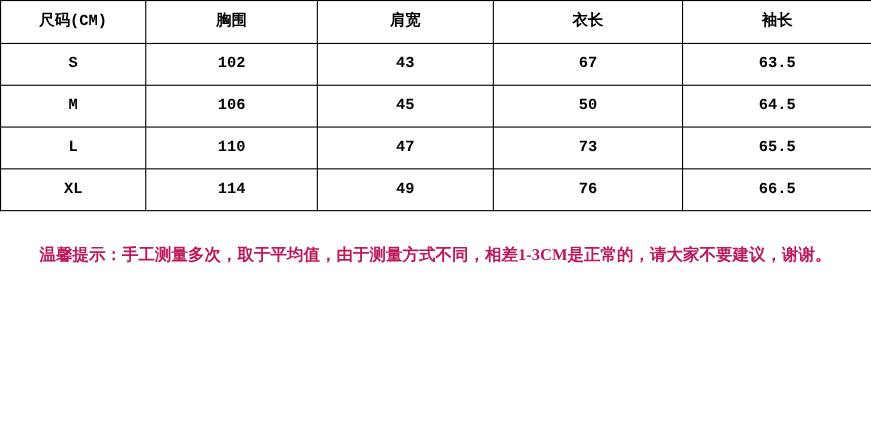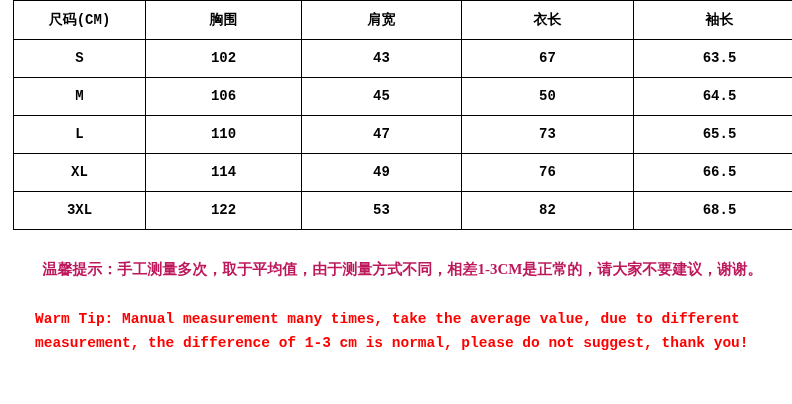--- a/index.html
+++ b/index.html
@@ -12,21 +12,20 @@
     height: 404px;
     font-family: "Liberation Serif", serif;
     color: #000000;
     overflow: hidden;
   }
   .page {
     position: relative;
     width: 792px;
     height: 404px;
     box-sizing: border-box;
-    padding-left: 13px;
   }
   table.size-table {
     width: 792px;
     border-collapse: collapse;
     table-layout: fixed;
     font-family: "Liberation Mono", monospace;
   }
   table.size-table th,
   table.size-table td {
     border: 1px solid #000000;
@@ -123,31 +122,20 @@
         <td>73</td>
         <td>65.5</td>
       </tr>
       <tr>
         <td>XL</td>
         <td>114</td>
         <td>49</td>
         <td>76</td>
         <td>66.5</td>
       </tr>
-      <tr>
-        <td>3XL</td>
-        <td>122</td>
-        <td>53</td>
-        <td>82</td>
-        <td>68.5</td>
-      </tr>
     </tbody>
   </table>
 
   <div class="notes">
     <div class="note-cn">温馨提示：手工测量多次，取于平均值，由于测量方式不同，相差1-3CM是正常的，请大家不要建议，谢谢。</div>
-    <div class="note-en">
-      <span class="line1">Warm Tip: Manual measurement many times, take the average value, due to different</span>
-      <span class="line2">measurement, the difference of 1-3 cm is normal, please do not suggest, thank you!</span>
-    </div>
   </div>
 
 </div>
 
 </body></html>

